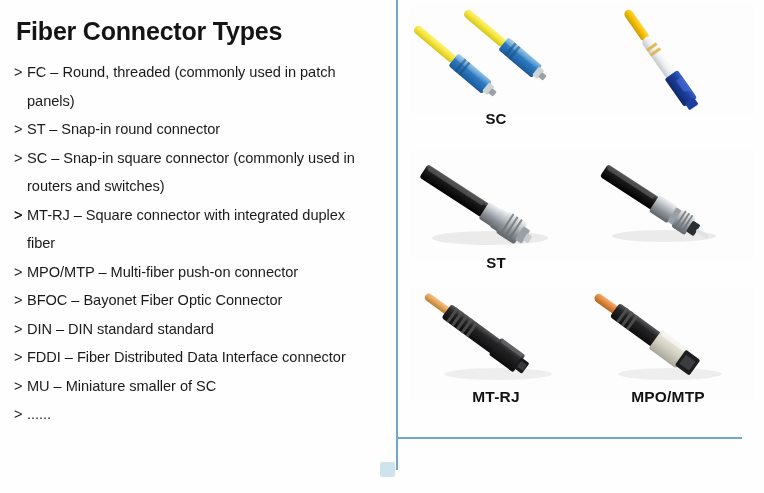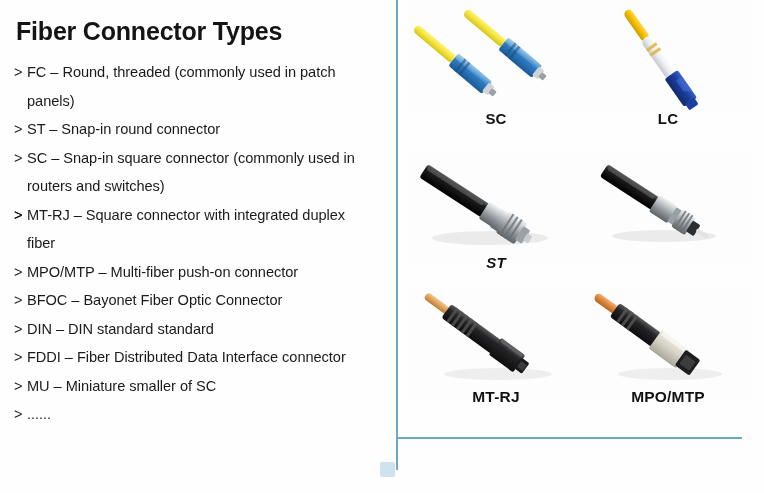--- a/index.html
+++ b/index.html
@@ -115,21 +115,21 @@
     width: 172px;
     text-align: center;
     font-size: 15px;
     font-weight: bold;
     color: #111111;
     letter-spacing: 0.2px;
   }
   .conn-cell.c4 .conn-label,
   .conn-cell.c5 .conn-label { top: 100px; font-size: 15.5px; }
   .conn-cell.c2 .conn-label,
-  .conn-cell.c3 .conn-label { top: 104px; font-style: italic; }
+  .conn-cell.c3 .conn-label { top: 104px; }
 
   .conn-photo svg { display: block; }
 </style>
 </head>
 <body>
 
 <div id="slide">
 
   <div id="left-col">
 
@@ -272,21 +272,20 @@
               <rect x="0" y="0" width="36" height="9" rx="4.5" fill="url(#lcCable)"></rect>
               <rect x="33" y="-1.5" width="48" height="12" rx="5" fill="url(#lcBoot)"></rect>
               <rect x="43" y="-1.5" width="3" height="12" fill="#e0b23a" opacity="0.85"></rect>
               <rect x="49" y="-1.5" width="3" height="12" fill="#e0b23a" opacity="0.85"></rect>
               <rect x="78" y="-3.5" width="34" height="16" rx="2.5" fill="url(#lcBody)"></rect>
               <path d="M86 -3.5 L104 -3.5 L99 4 L86 4 Z" fill="#4a6fd8" opacity="0.55"></path>
               <rect x="110" y="-1" width="8" height="11" rx="1.5" fill="#1b3f9e"></rect>
             </g>
           </svg>
         </div>
-        <div class="conn-label">LC</div>
       </div>
 
       <div class="conn-cell c2">
         <div class="conn-photo">
           <svg width="172" height="112" viewBox="0 0 172 112">
             <defs>
               <linearGradient id="stCable" x1="0" y1="0" x2="0" y2="1">
                 <stop offset="0" stop-color="#6a6a6a"></stop>
                 <stop offset="0.3" stop-color="#1e1e1e"></stop>
                 <stop offset="1" stop-color="#000000"></stop>

